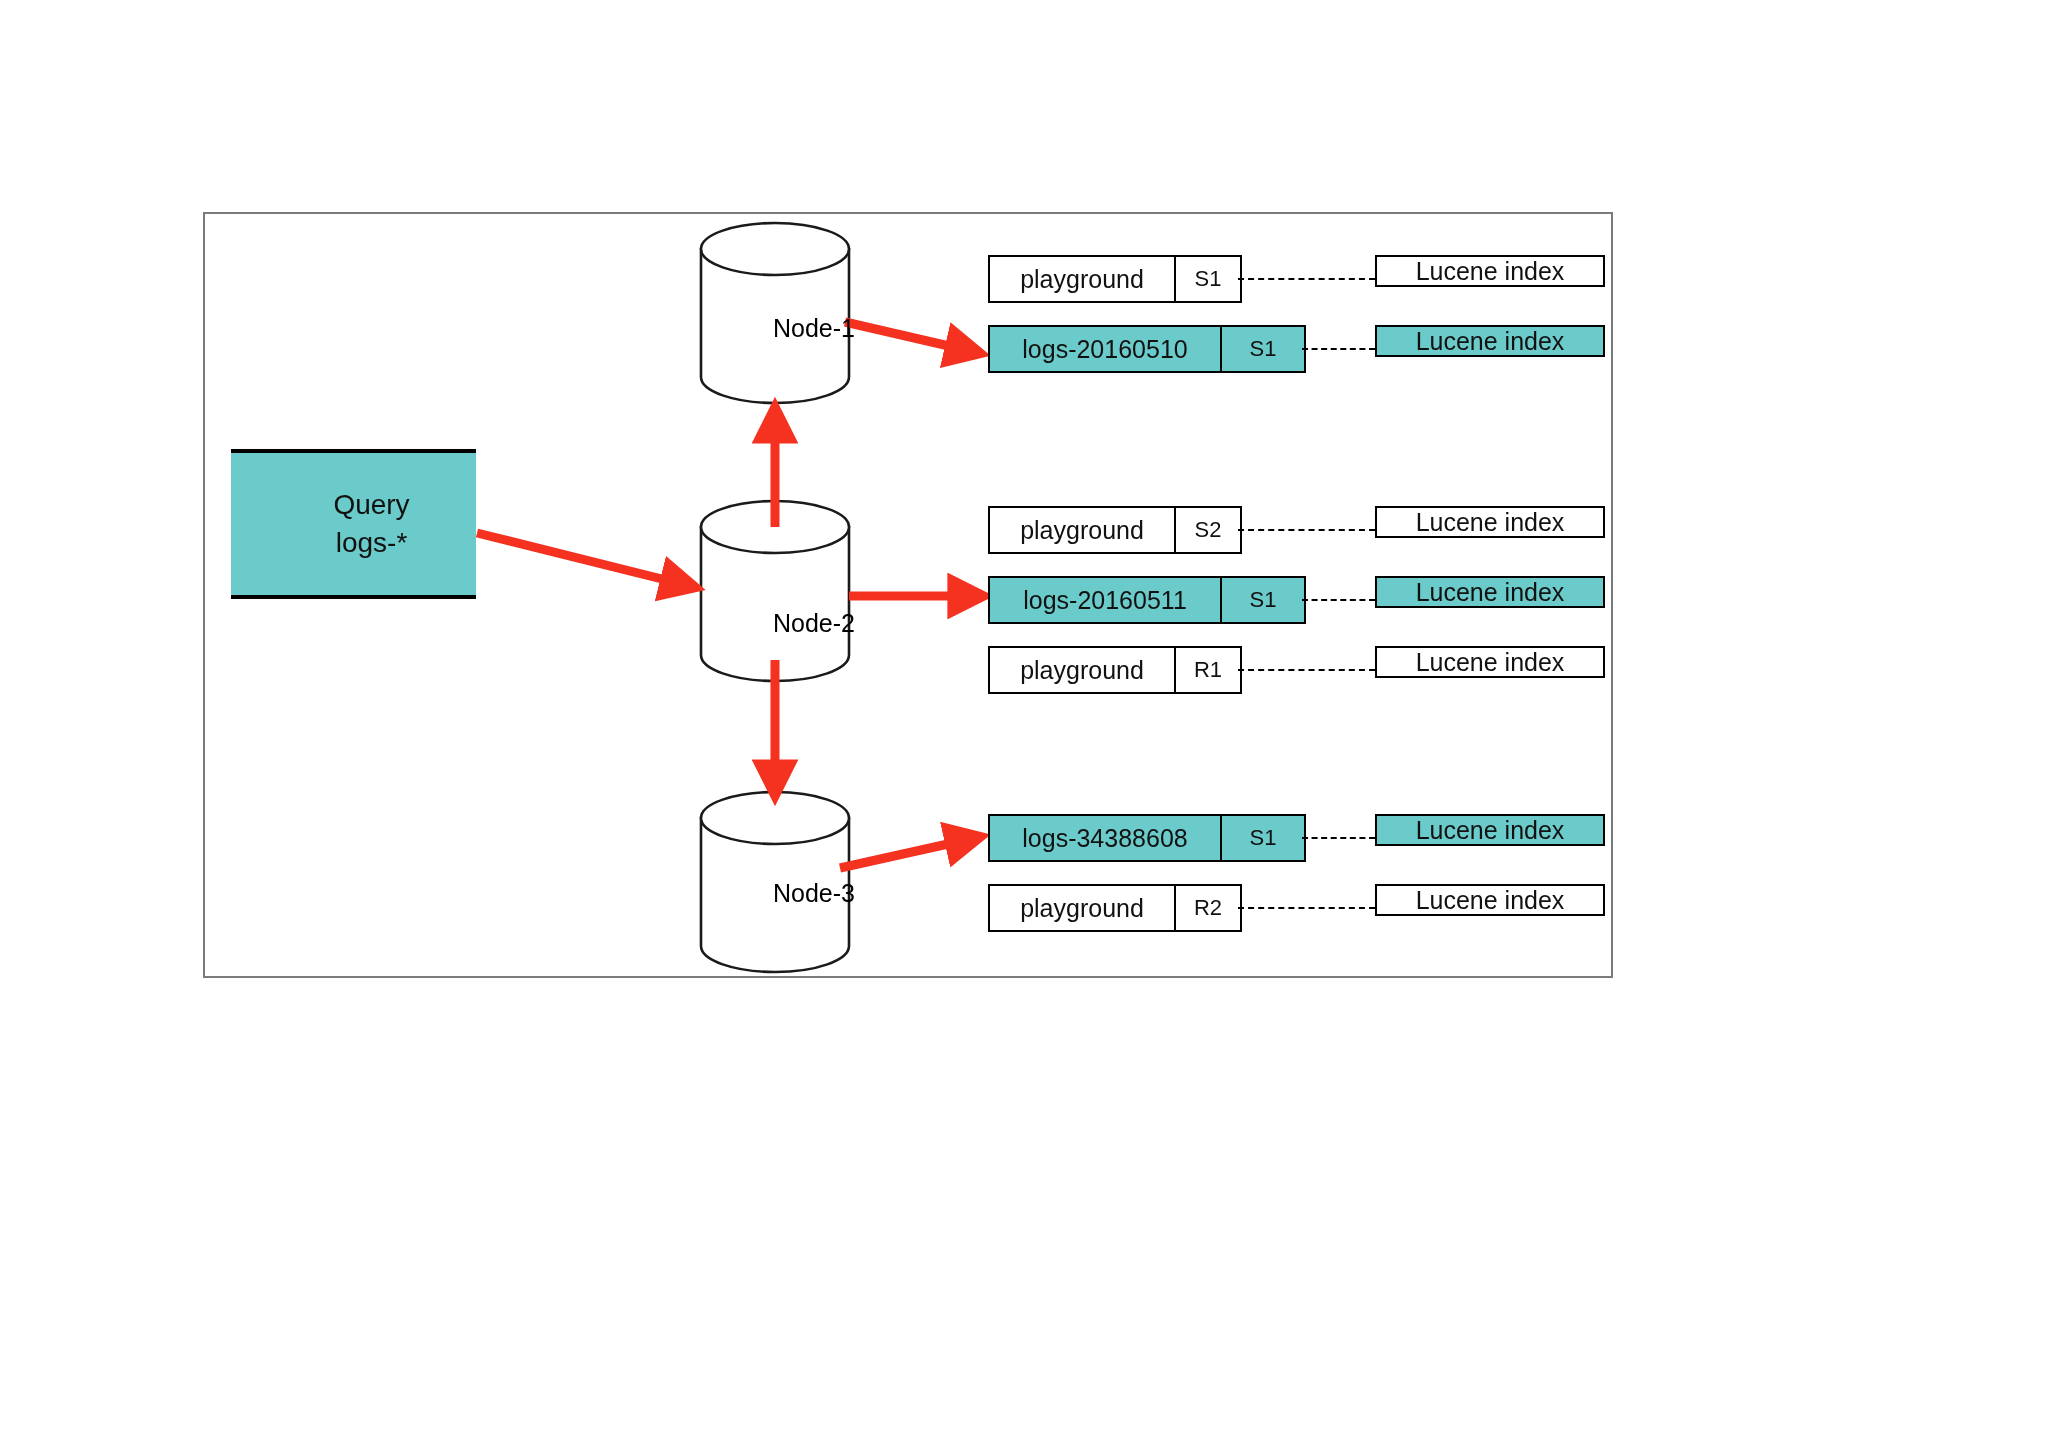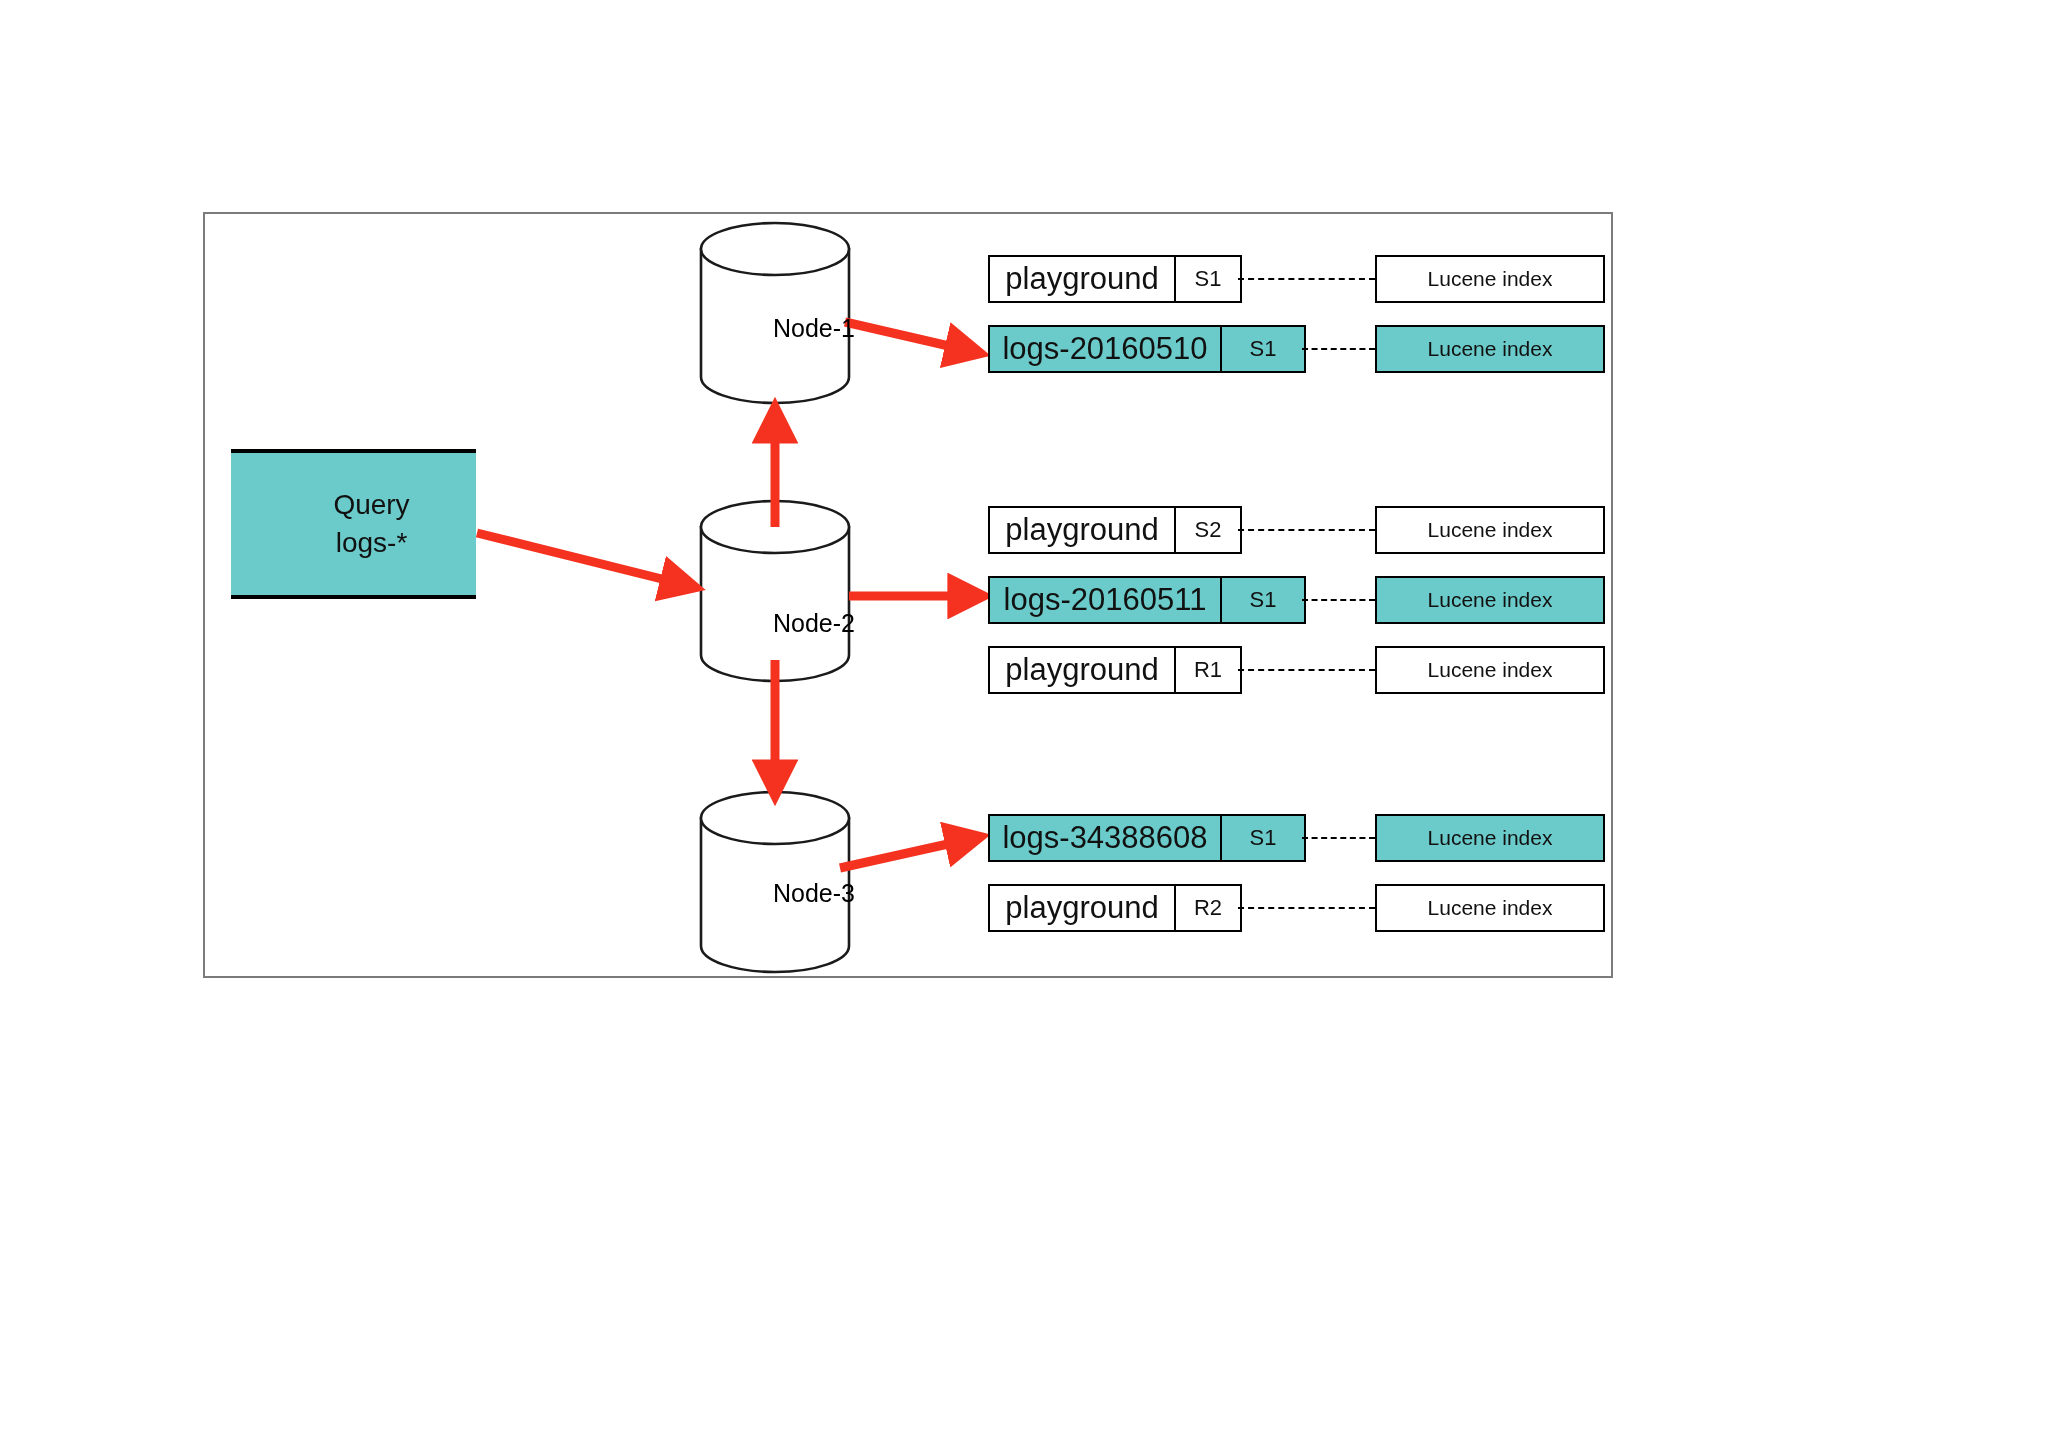--- a/index.html
+++ b/index.html
@@ -88,21 +88,21 @@
     box-sizing: border-box;
     background: #ffffff;
   }
   .shard-box.hl { background: #6bcbca; }
 
   .shard-index-name {
     width: 184px;
     display: flex;
     align-items: center;
     justify-content: center;
-    font-size: 31px;
+    font-size: 25px;
     color: #111111;
     box-sizing: border-box;
   }
   .shard-id {
     width: 66px;
     display: flex;
     align-items: center;
     justify-content: center;
     font-size: 22px;
     color: #111111;
@@ -115,29 +115,29 @@
   .dash-link {
     position: absolute;
     top: 23px;
     height: 0;
     border-top: 2px dashed #000000;
   }
 
   .lucene-box {
     position: absolute;
     top: 0;
-    height: 48px;
+    height: 32px;
     width: 230px;
     display: flex;
     align-items: center;
     justify-content: center;
     border: 2px solid #000000;
     box-sizing: border-box;
     background: #ffffff;
-    font-size: 21px;
+    font-size: 25px;
     color: #111111;
   }
   .lucene-box.hl { background: #6bcbca; }
 </style>
 </head>
 <body>
 
 <div id="canvas">
 
   <div id="diagram-frame"></div>

